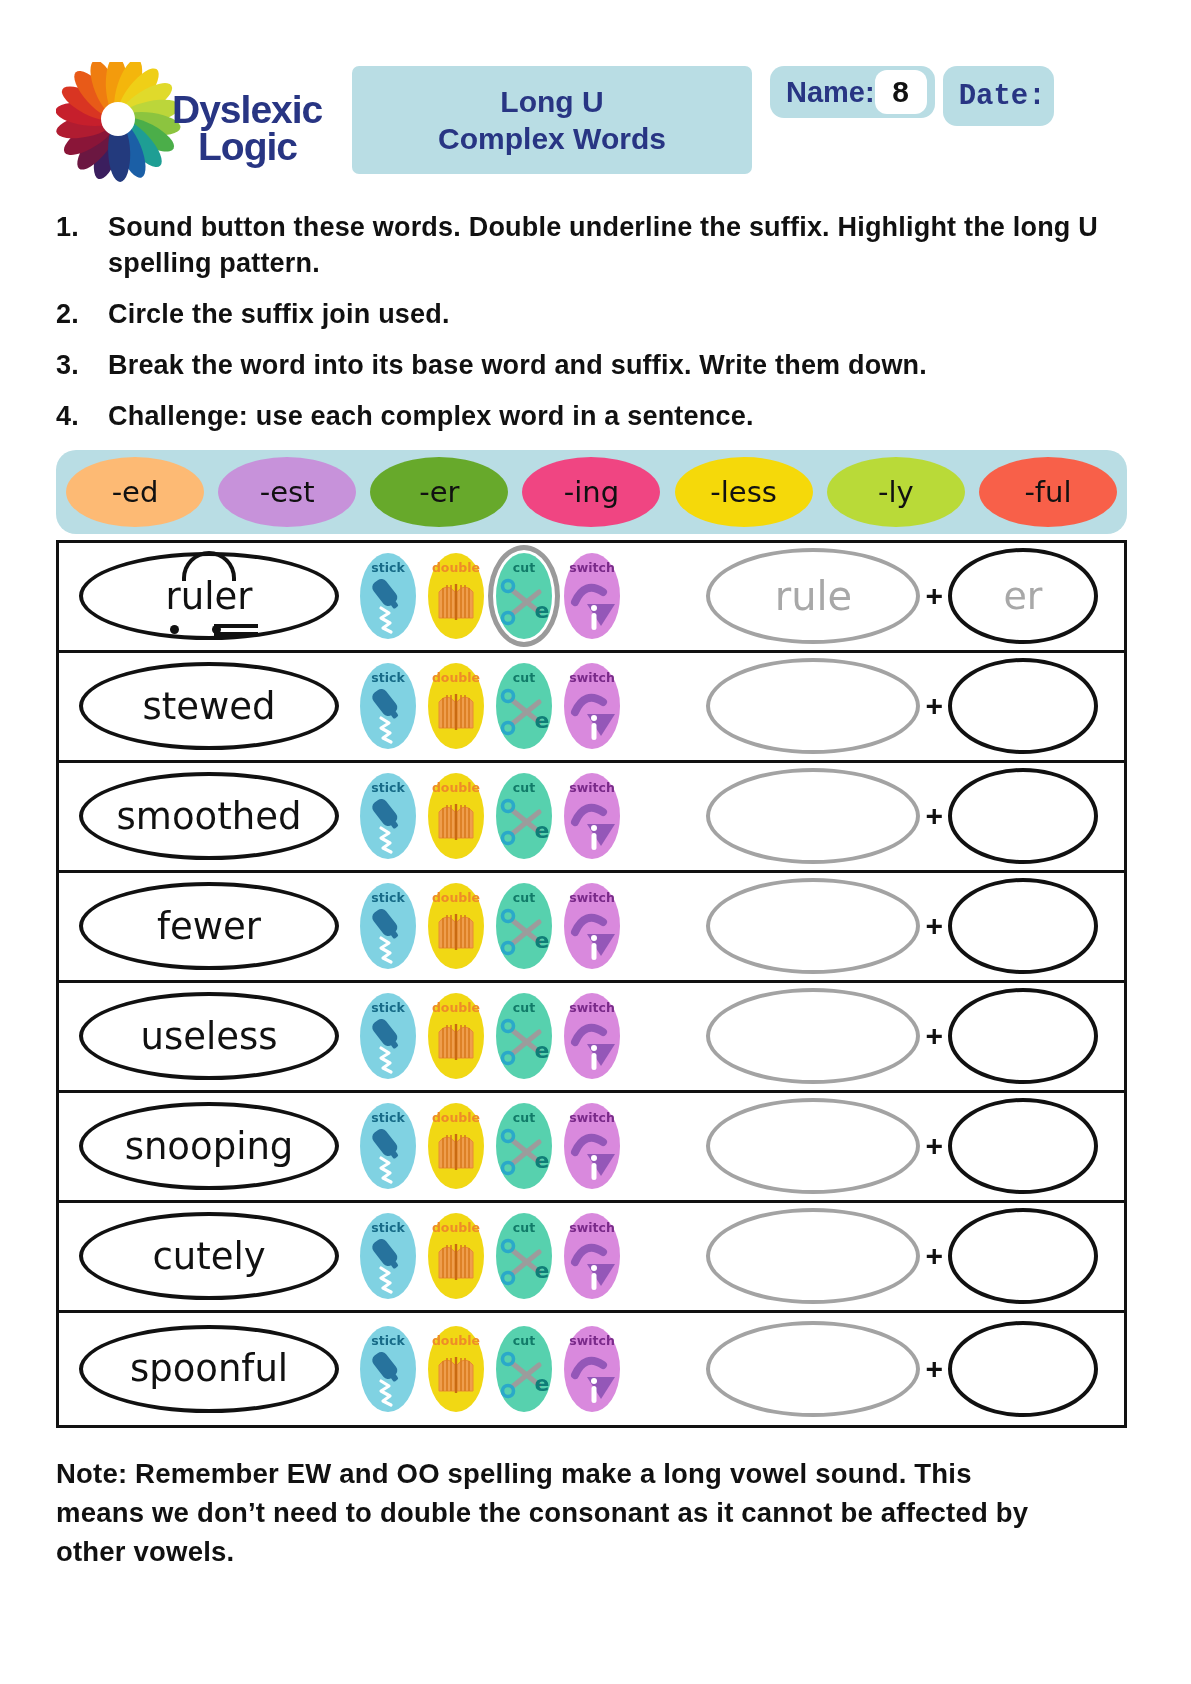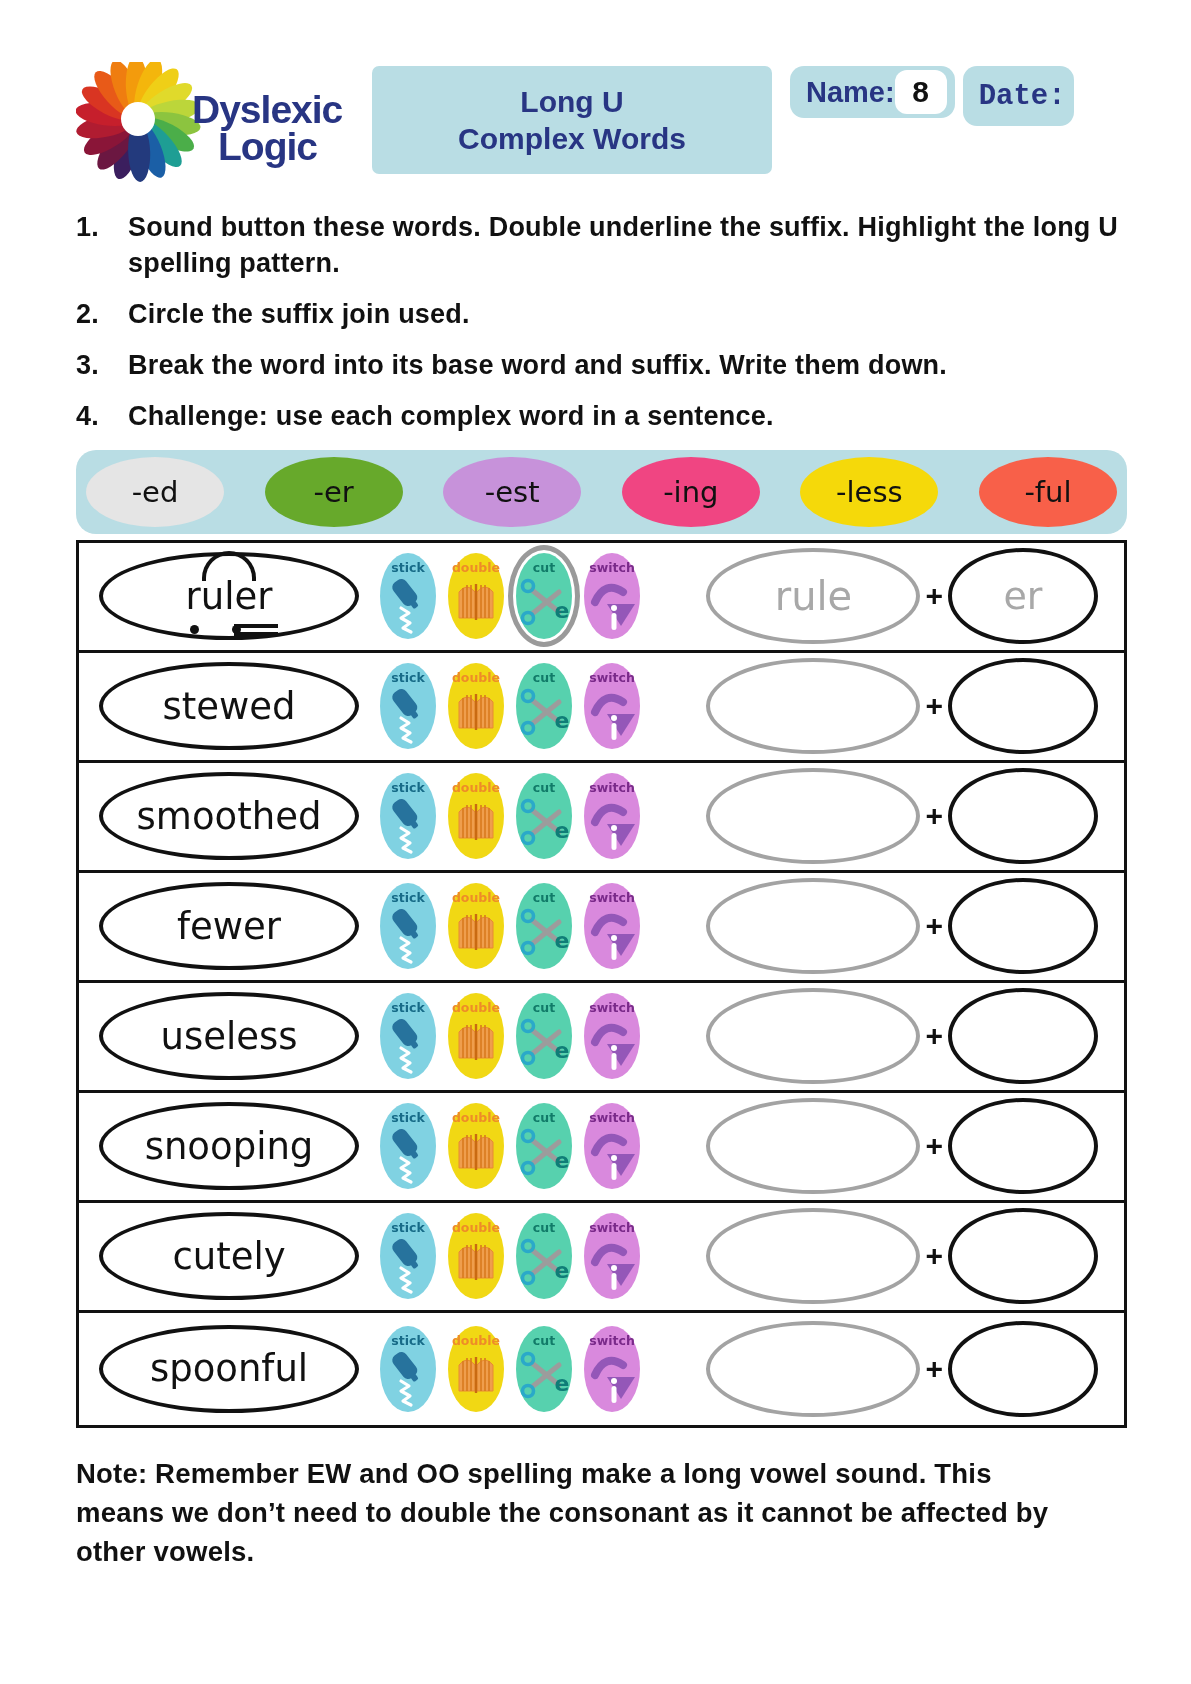--- a/index.html
+++ b/index.html
@@ -1,18 +1,18 @@
 <!DOCTYPE html>
 <html><head>
 <meta charset="utf-8">
 <style>
   * { margin:0; padding:0; box-sizing:border-box; }
   html,body { width:1191px; height:1684px; background:#ffffff;
     font-family:"Liberation Sans", sans-serif; }
-  .page { position:relative; width:1191px; height:1684px; padding:62px 64px 0 76px; }
+  .page { position:relative; width:1191px; height:1684px; padding:62px 64px 0 56px; }
 
   
   .header { display:flex; align-items:flex-start; }
   .logo { display:flex; align-items:center; width:296px; }
   .logo-text { color:#283583; font-weight:bold; font-size:39px; line-height:0.95;
     letter-spacing:-1px; margin-left:-14px; margin-top:8px;}
   .logo-text .l2 { margin-left:26px; }
   .title-box { width:400px; height:108px; background:#b9dde4; border-radius:7px;
     display:flex; flex-direction:column; align-items:center; justify-content:center;
     color:#283583; font-weight:bold; font-size:30px; line-height:1.25; margin-top:4px;}
@@ -138,25 +138,26 @@
         <span class="instr-num">3.</span>
         <span class="instr-text">Break the word into its base word and suffix. Write them down.</span>
       </div>
       <div class="instr">
         <span class="instr-num">4.</span>
         <span class="instr-text">Challenge: use each complex word in a sentence.</span>
       </div>
     </div>
 
   <div class="suffix-strip" id="suffix-strip">
-      <div class="suffix-oval" style="background: #e5e5e5; text-align: right;">-ed</div>
+      <div class="suffix-oval" style="background: #fdba74; text-align: right;">-ed</div>
+      <div class="suffix-oval" style="background: rgb(199, 146, 218);">-est</div>
       <div class="suffix-oval" style="background: rgb(103, 169, 43);">-er</div>
-      <div class="suffix-oval" style="background: rgb(199, 146, 218);">-est</div>
       <div class="suffix-oval" style="background: rgb(240, 69, 130);">-ing</div>
       <div class="suffix-oval" style="background: rgb(245, 217, 10);">-less</div>
+      <div class="suffix-oval" style="background: rgb(185, 218, 56);">-ly</div>
       <div class="suffix-oval" style="background: rgb(248, 96, 73);">-ful</div>
     </div>
 
   <div class="table" id="word-table">
       <div class="row">
         <div class="word-cell">
           <div class="word-oval">
             <span class="word">ruler<span class="arc"></span><span class="sdot d1"></span><span class="sdot d2"></span><span class="dbl-underline"></span></span>
           </div>
         </div>

